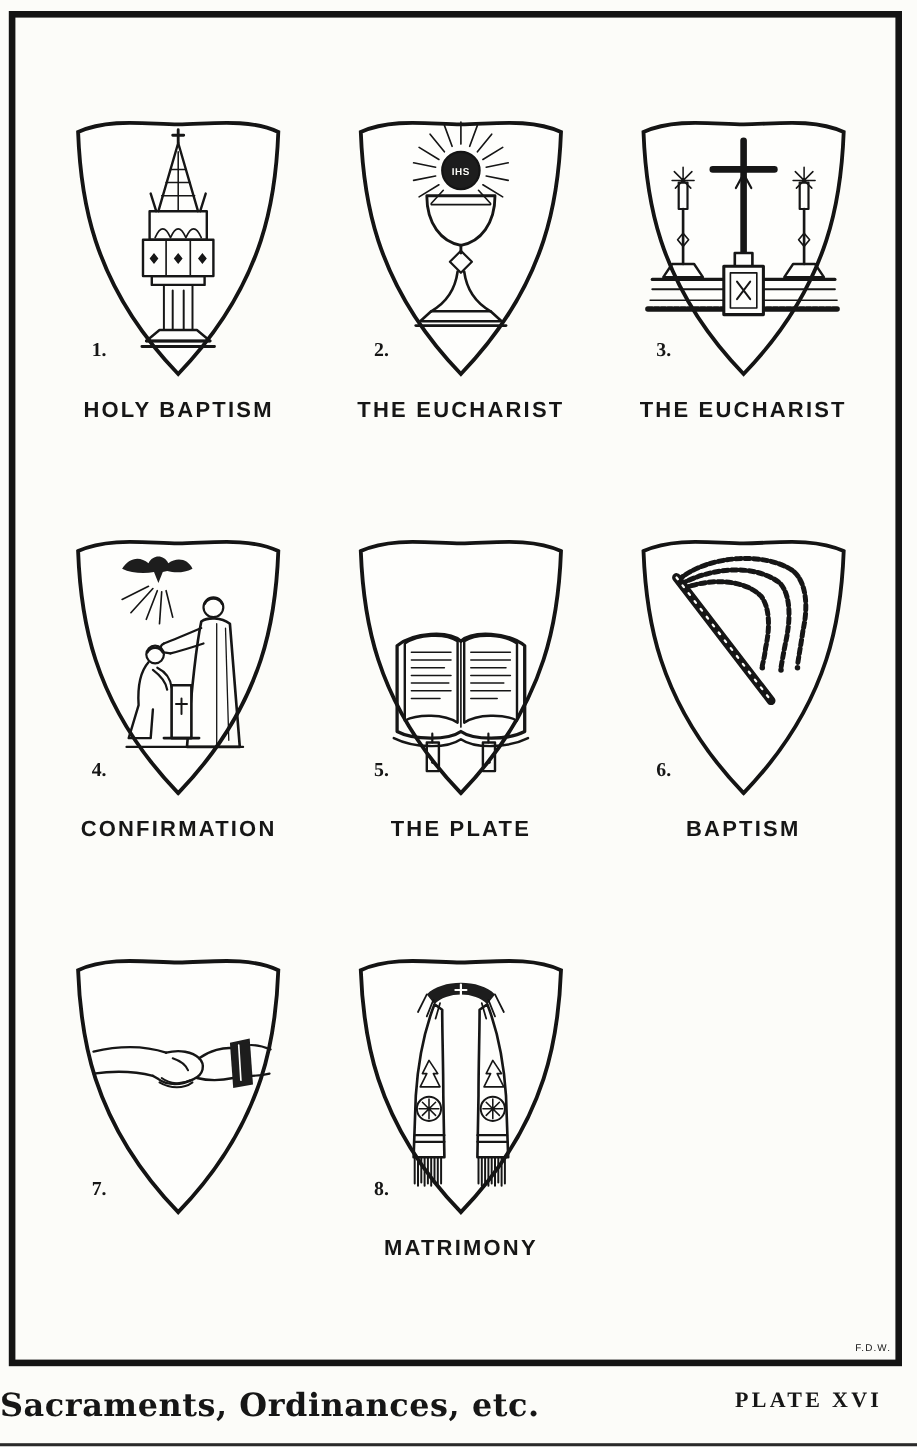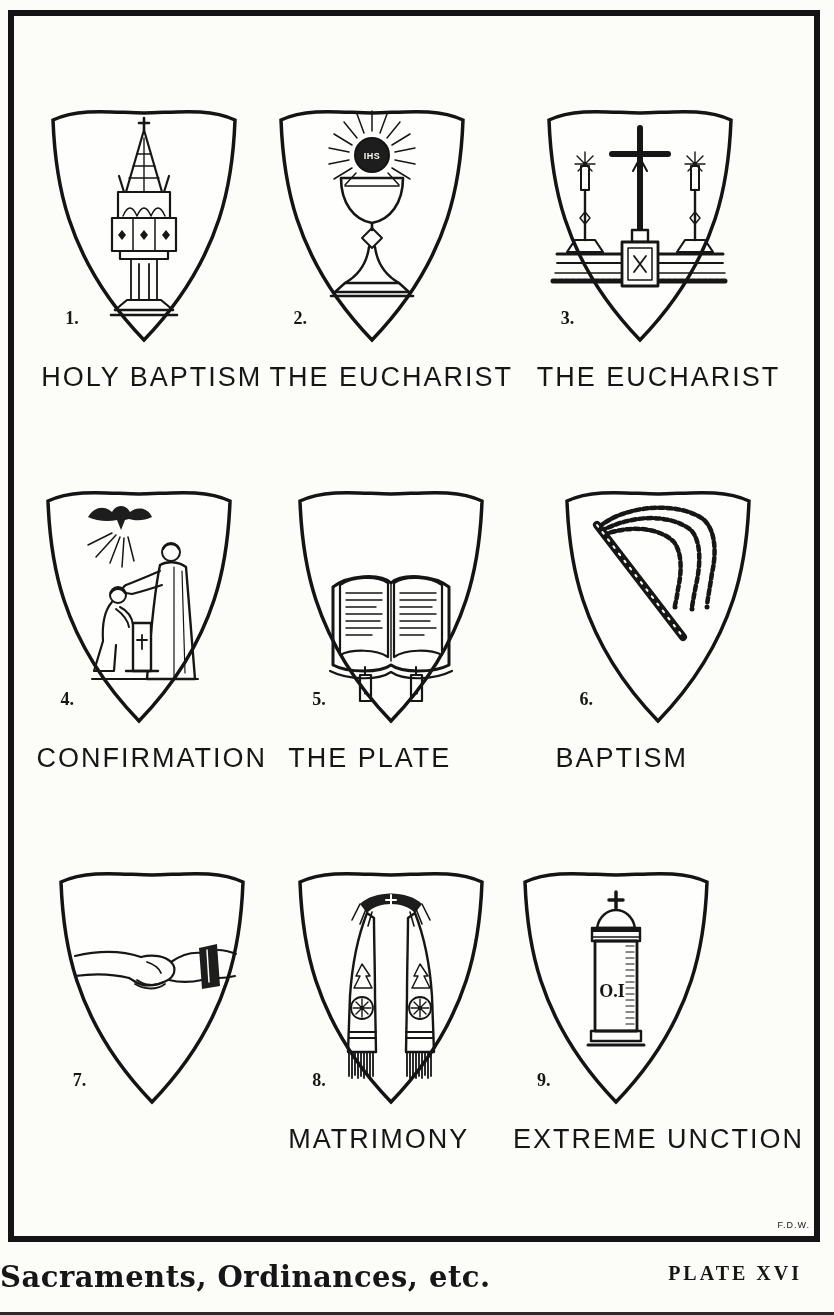--- a/index.html
+++ b/index.html
@@ -11,29 +11,29 @@
   .frame{
     position:absolute; left:8px; top:10px; width:812px; height:1232px;
     border:6px solid #141414; box-sizing:border-box;
   }
   .grid{
     position:absolute; inset:0;
     padding:78px 10px 0 20px;
     display:grid; grid-template-columns:repeat(3,1fr); grid-auto-rows:381px;
     justify-items:center;
   }
-  .cell{display:flex; flex-direction:column; align-items:flex-start;}
+  .cell{display:flex; flex-direction:column; align-items:center;}
   .shield-box{position:relative; width:206px; height:252px;}
   .shield-box svg{display:block;}
   .num{
     position:absolute; left:24px; top:214px;
     font-family:"Liberation Serif", serif; font-weight:bold; font-size:18px;
   }
   .caption{
-    margin-top:16px; font-weight:normal; font-size:27px; letter-spacing:2px;
+    margin-top:16px; font-weight:bold; font-size:20px; letter-spacing:2px;
     white-space:nowrap;
   }
   .plate-title{
     position:absolute; top:1260px; left:0; right:60px; text-align:left;
     font-family:"DejaVu Serif", serif; font-weight:bold; font-size:29px;
     letter-spacing:0.5px;
   }
   .plate-label{
     position:absolute; top:1250px; right:32px;
     font-family:"Liberation Serif", serif; font-weight:bold; font-size:20px;
@@ -247,41 +247,20 @@
               <path d="M61 176 H88 M61 182 H88 M118 176 H145 M118 182 H145" stroke-width="2"></path>
               <path d="M61 196 V220 M64 196 V222 M67 196 V219 M70 196 V222 M73 196 V220 M76 196 V222 M79 196 V219 M82 196 V222 M85 196 V220" stroke-width="1.8"></path>
               <path d="M119 196 V220 M122 196 V222 M125 196 V219 M128 196 V222 M131 196 V220 M134 196 V222 M137 196 V219 M140 196 V222 M143 196 V220" stroke-width="1.8"></path>
             </g>
           </svg>
           <span class="num">8.</span>
         </div>
         <div class="caption">MATRIMONY</div>
       </div>
 
-      <div class="cell">
-        <div class="shield-box">
-          <svg width="206" height="252" viewBox="0 0 206 252">
-            <path d="M12 26 C40 13,76 19,103 19 C130 19,166 13,194 26 C192 80,184 162,103 246 C22 162,14 80,12 26 Z" fill="#fefefc" stroke="#141414" stroke-width="3.5"></path>
-            <g stroke="#161616" fill="none" stroke-width="2.4" stroke-linecap="round" stroke-linejoin="round">
-              <path d="M103 36 V52 M96 44 H110" stroke-width="3.5"></path>
-              <path d="M84 72 C86 60,95 54,103 54 C111 54,120 60,122 72 Z"></path>
-              <rect x="79" y="72" width="48" height="13"></rect>
-              <rect x="79" y="72" width="48" height="4" fill="#161616" stroke="none"></rect>
-              <path d="M79 81 H127" stroke-width="1.4"></path>
-              <rect x="82" y="85" width="42" height="90" stroke-width="2.8"></rect>
-              <path d="M113 90 h8 M113 96 h8 M113 102 h8 M113 108 h8 M113 114 h8 M113 120 h8 M113 126 h8 M113 132 h8 M113 138 h8 M113 144 h8 M113 150 h8 M113 156 h8 M113 162 h8 M113 168 h8" stroke-width="1.2"></path>
-              <text x="99" y="141" text-anchor="middle" font-family="Liberation Serif, serif" font-size="18" font-weight="bold" fill="#161616" stroke="none">O.I</text>
-              <rect x="78" y="175" width="50" height="10" stroke-width="2.4"></rect>
-              <path d="M75 189 H131" stroke-width="3"></path>
-            </g>
-          </svg>
-          <span class="num">9.</span>
-        </div>
-        <div class="caption">EXTREME UNCTION</div>
-      </div>
 
     </div>
   </div>
 
   <div class="artist-mark">F.D.W.</div>
   <div class="plate-title">Sacraments, Ordinances, etc.</div>
   <div class="plate-label">PLATE XVI</div>
   <div class="scan-edge"></div>
 </div>
 

